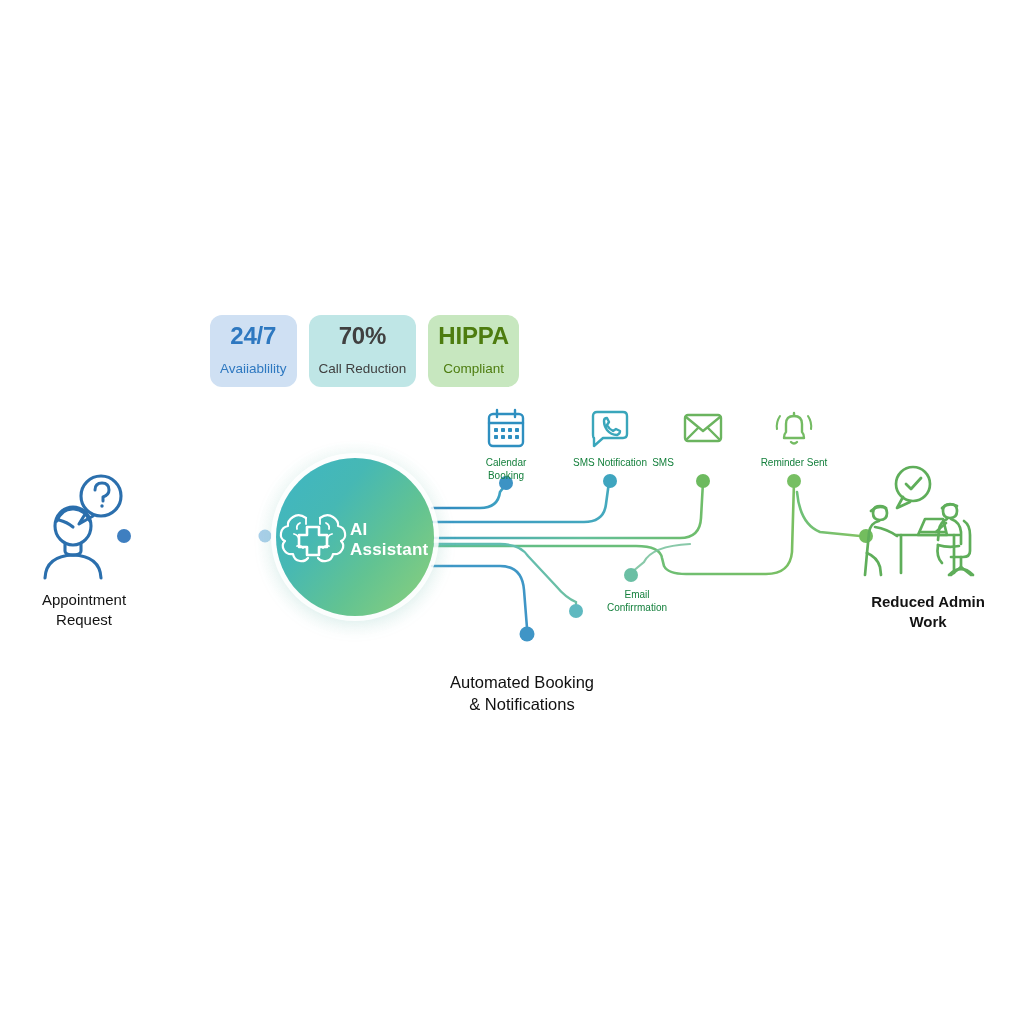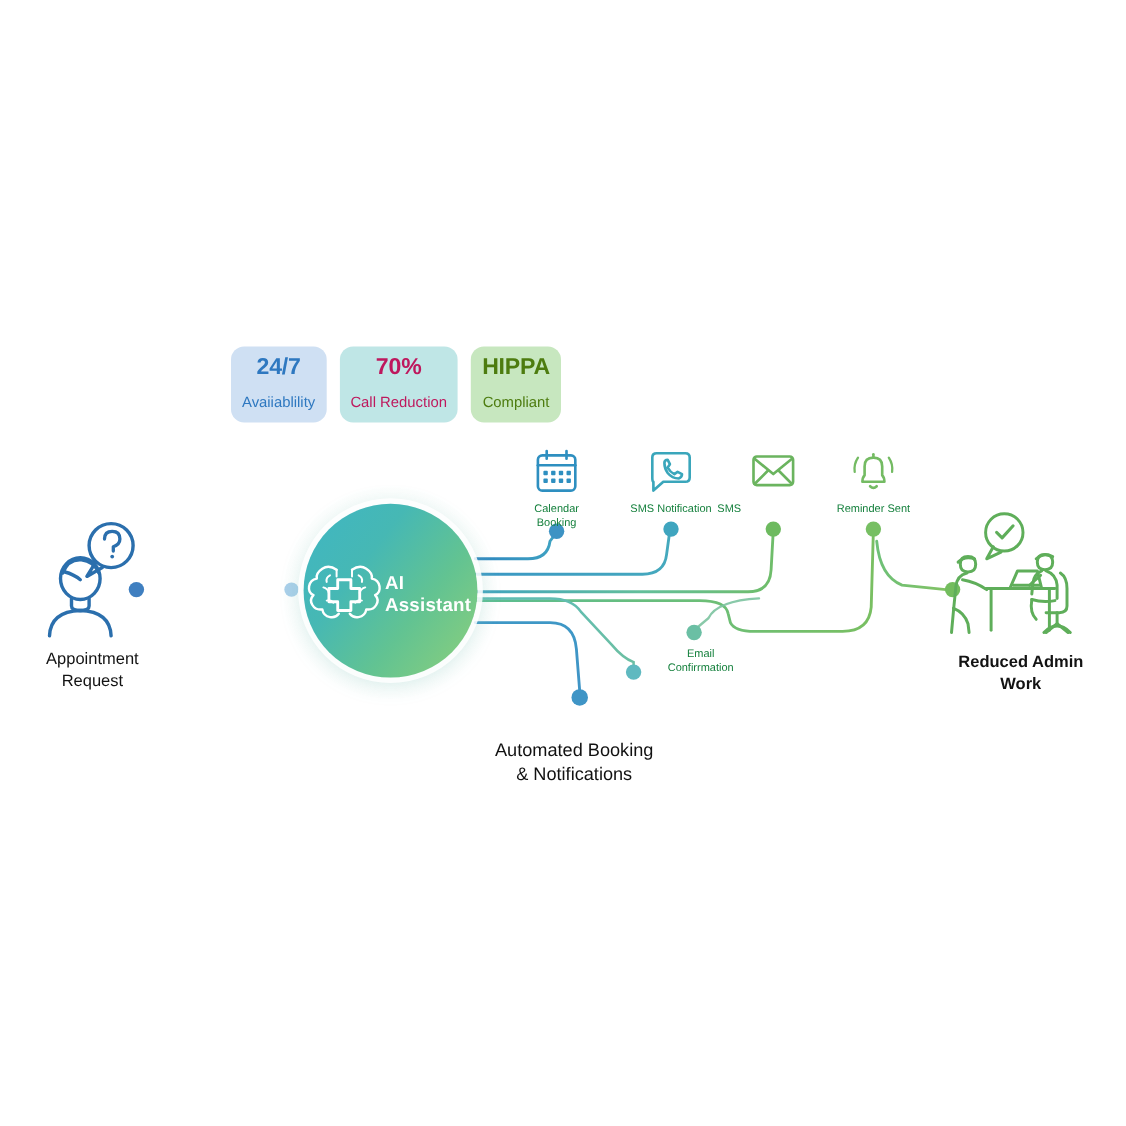--- a/index.html
+++ b/index.html
@@ -36,36 +36,36 @@
     border-radius: 12px;
     padding: 8px 10px 10px 10px;
     display: flex;
     flex-direction: column;
     align-items: center;
     justify-content: center;
     min-width: 72px;
     box-sizing: border-box;
   }
   .badge-value {
-    font-size: 21px;
+    font-size: 24px;
     font-weight: 700;
     line-height: 1.05;
     letter-spacing: -0.2px;
   }
   .badge-label {
     font-size: 13.5px;
     font-weight: 400;
     line-height: 1.15;
     margin-top: 13px;
     white-space: nowrap;
   }
   .badge-1 { background: #cfe0f3; }
   .badge-1 .badge-value, .badge-1 .badge-label { color: #2e78c0; }
   .badge-2 { background: #bfe6e6; }
-  .badge-2 .badge-value, .badge-2 .badge-label { color: #be185d; }
+  .badge-2 .badge-value, .badge-2 .badge-label { color: #404040; }
   .badge-3 { background: #c7e7bf; }
   .badge-3 .badge-value, .badge-3 .badge-label { color: #4d7c0f; }
 
   
   .hub-glow {
     position: absolute;
     left: 258px;
     top: 442px;
     width: 194px;
     height: 194px;

